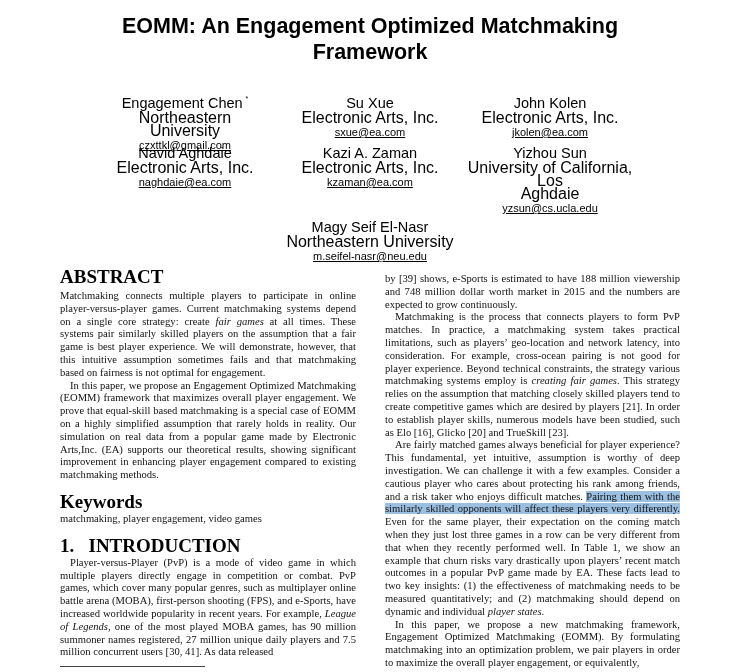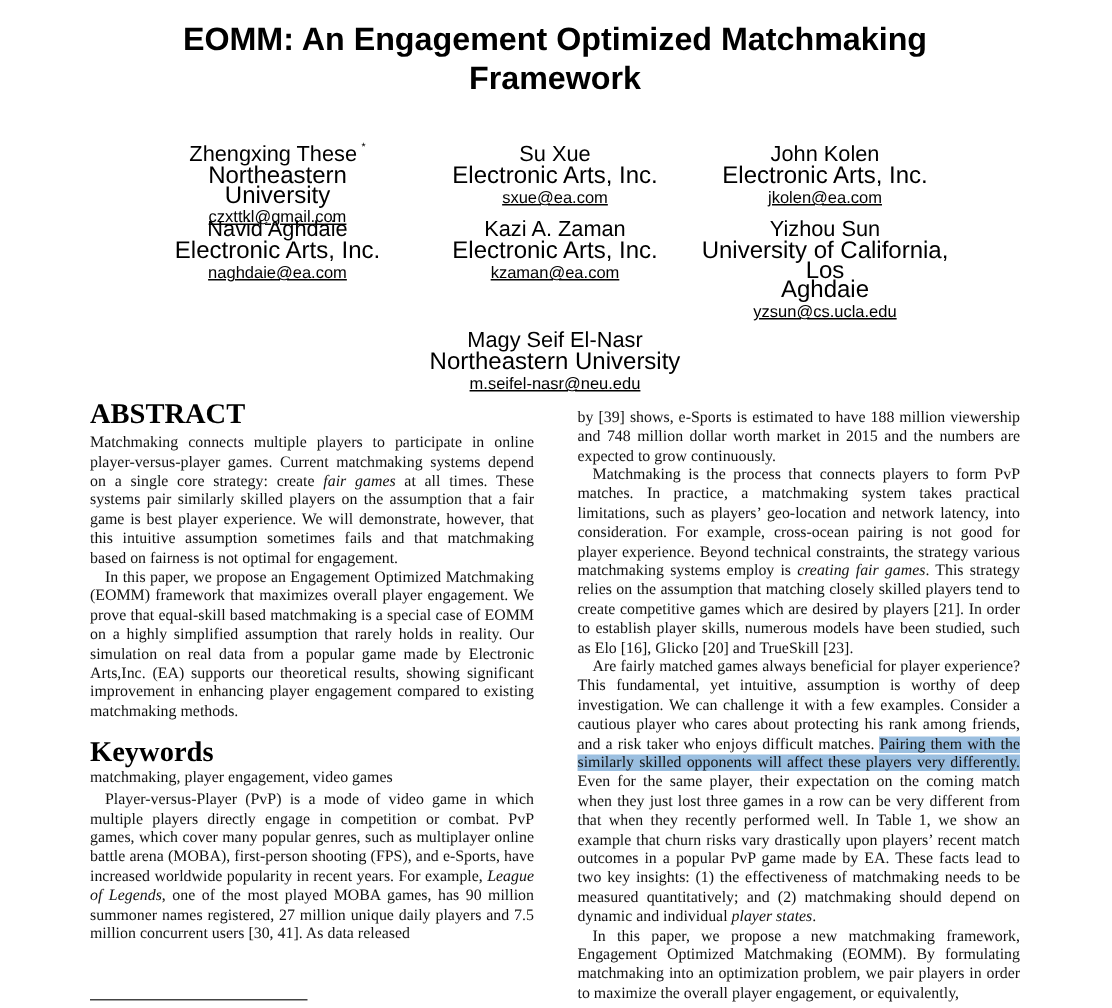--- a/index.html
+++ b/index.html
@@ -30,21 +30,21 @@
 <body>
 
 <div class="page">
 
   <div class="title">
     <div>EOMM: An Engagement Optimized Matchmaking</div>
     <div>Framework</div>
   </div>
 
   <div class="author" style="left:110px; top:95px; width:150px;">
-    <div class="name"><span>Zhengxing These</span><sup>*</sup></div>
+    <div class="name"><span>Engagement Chen</span><sup>*</sup></div>
     <div class="aff">Northeastern University</div>
     <div class="email">czxttkl@gmail.com</div>
   </div>
   <div class="author" style="left:295px; top:95px; width:150px;">
     <div class="name">Su Xue</div>
     <div class="aff">Electronic Arts, Inc.</div>
     <div class="email">sxue@ea.com</div>
   </div>
   <div class="author" style="left:470px; top:95px; width:160px;">
     <div class="name">John Kolen</div>
@@ -76,20 +76,21 @@
   </div>
 
   <div class="col" style="left:60px; top:268px;">
     <h2>ABSTRACT</h2>
     <p style="margin-top:4px;"><span>Matchmaking connects multiple players to participate in online player-versus-player games. Current matchmaking systems depend on a single core strategy: create </span><em>fair games</em><span> at all times. These systems pair similarly skilled players on the assumption that a fair game is best player experience. We will demonstrate, however, that this intuitive assumption sometimes fails and that matchmaking based on fairness is not optimal for engagement.</span></p>
     <p class="indent">In this paper, we propose an Engagement Optimized Matchmaking (EOMM) framework that maximizes overall player engagement. We prove that equal-skill based matchmaking is a special case of EOMM on a highly simplified assumption that rarely holds in reality. Our simulation on real data from a popular game made by Electronic Arts,Inc. (EA) supports our theoretical results, showing significant improvement in enhancing player engagement compared to existing matchmaking methods.</p>
 
     <h2 style="margin-top:11px;">Keywords</h2>
     <p style="margin-top:2px;">matchmaking, player engagement, video games</p>
 
+    <h2 style="margin-top:11px; white-space:pre;">1.   INTRODUCTION</h2>
     <p class="indent" style="margin-top:2px;"><span>Player-versus-Player (PvP) is a mode of video game in which multiple players directly engage in competition or combat. PvP games, which cover many popular genres, such as multiplayer online battle arena (MOBA), first-person shooting (FPS), and e-Sports, have increased worldwide popularity in recent years. For example, </span><em>League of Legends</em><span>, one of the most played MOBA games, has 90 million summoner names registered, 27 million unique daily players and 7.5 million concurrent users [30, 41]. As data released</span></p>
   </div>
   <div class="footrule"></div>
 
   <div class="col" style="left:385px; top:273px; width:295px;">
     <p>by [39] shows, e-Sports is estimated to have 188 million viewership and 748 million dollar worth market in 2015 and the numbers are expected to grow continuously.</p>
     <p class="indent"><span>Matchmaking is the process that connects players to form PvP matches. In practice, a matchmaking system takes practical limitations, such as players’ geo-location and network latency, into consideration. For example, cross-ocean pairing is not good for player experience. Beyond technical constraints, the strategy various matchmaking systems employ is </span><em>creating fair games</em><span>. This strategy relies on the assumption that matching closely skilled players tend to create competitive games which are desired by players [21]. In order to establish player skills, numerous models have been studied, such as Elo [16], Glicko [20] and TrueSkill [23].</span></p>
     <p class="indent"><span>Are fairly matched games always beneficial for player experience? This fundamental, yet intuitive, assumption is worthy of deep investigation. We can challenge it with a few examples. Consider a cautious player who cares about protecting his rank among friends, and a risk taker who enjoys difficult matches. </span><span class="hl" style="background: rgb(155, 191, 224);">Pairing them with the similarly skilled opponents will affect these players very differently.</span><span> Even for the same player, their expectation on the coming match when they just lost three games in a row can be very different from that when they recently performed well. In Table 1, we show an example that churn risks vary drastically upon players’ recent match outcomes in a popular PvP game made by EA. These facts lead to two key insights: (1) the effectiveness of matchmaking needs to be measured quantitatively; and (2) matchmaking should depend on dynamic and individual </span><em>player states</em><span>.</span></p>
     <p class="indent">In this paper, we propose a new matchmaking framework, Engagement Optimized Matchmaking (EOMM). By formulating matchmaking into an optimization problem, we pair players in order to maximize the overall player engagement, or equivalently,</p>
   </div>

